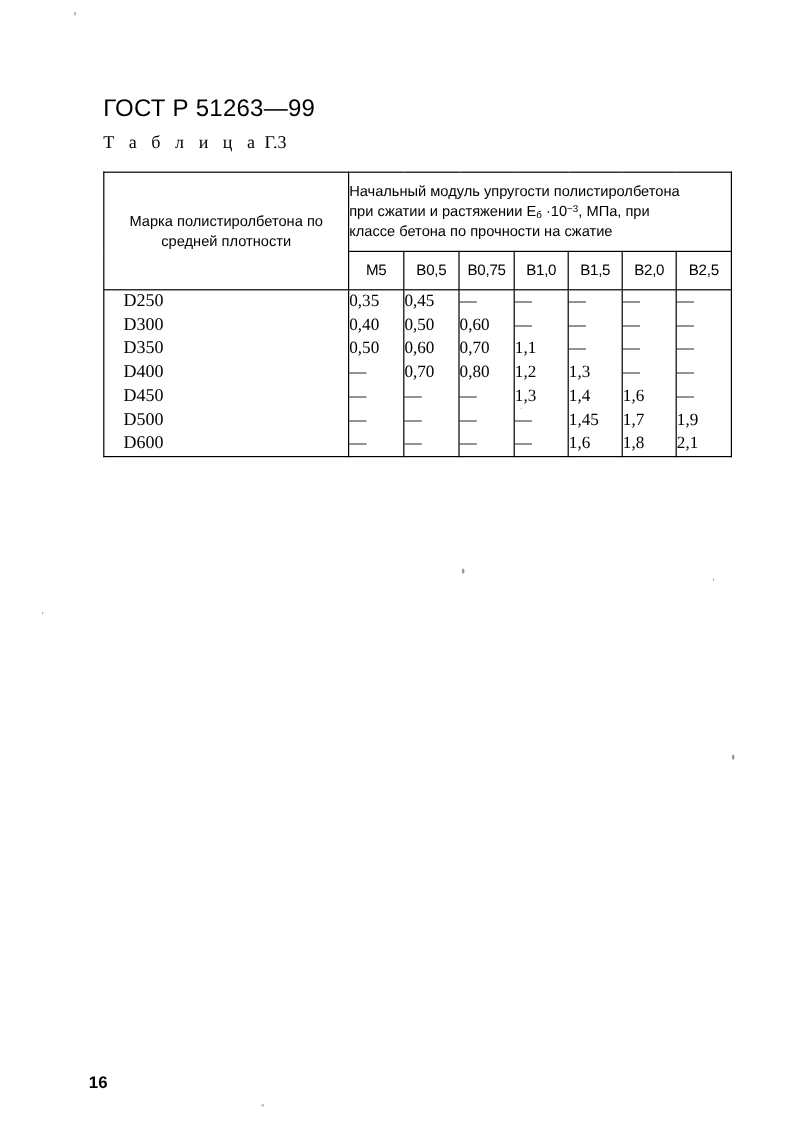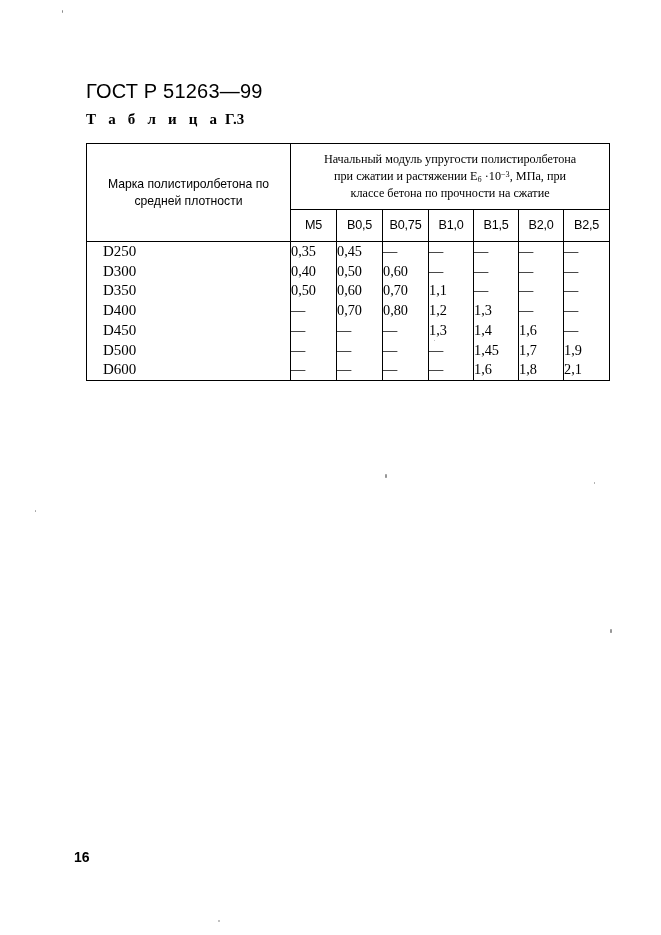--- a/index.html
+++ b/index.html
@@ -34,30 +34,29 @@
     white-space: nowrap;
   }
 
   .table-caption {
     position: absolute;
     left: 86px;
     top: 111px;
     font-family: "Liberation Serif", "DejaVu Serif", serif;
     font-size: 15px;
     white-space: nowrap;
-    font-weight: bold;
   }
   .table-caption .spaced {
     letter-spacing: 4.2px;
   }
 
   .page-number {
     position: absolute;
     left: 74px;
-    top: 849px;
+    top: 894px;
     font-family: "Liberation Sans", "DejaVu Sans", sans-serif;
     font-size: 14px;
     font-weight: bold;
   }
 
   
   .tbl-wrap {
     position: absolute;
     left: 86px;
     top: 143px;
@@ -83,22 +82,22 @@
     text-align: center;
     font-family: "Liberation Sans", "DejaVu Sans", sans-serif;
     font-size: 12.2px;
     line-height: 1.35;
     padding: 0 14px;
   }
 
   
   .hdr-span {
     height: 62px;
-    text-align: center;
-    font-family: Liberation Serif, serif;
+    text-align: left;
+    font-family: Liberation Sans, sans-serif;
     font-weight: bold;
     font-size: 12.2px;
     line-height: 1.32;
     padding: 2px 6px 1px 6px;
   }
   .hdr-span sub {
     font-size: 8.2px;
     vertical-align: -0.22em;
   }
   .hdr-span sup {

